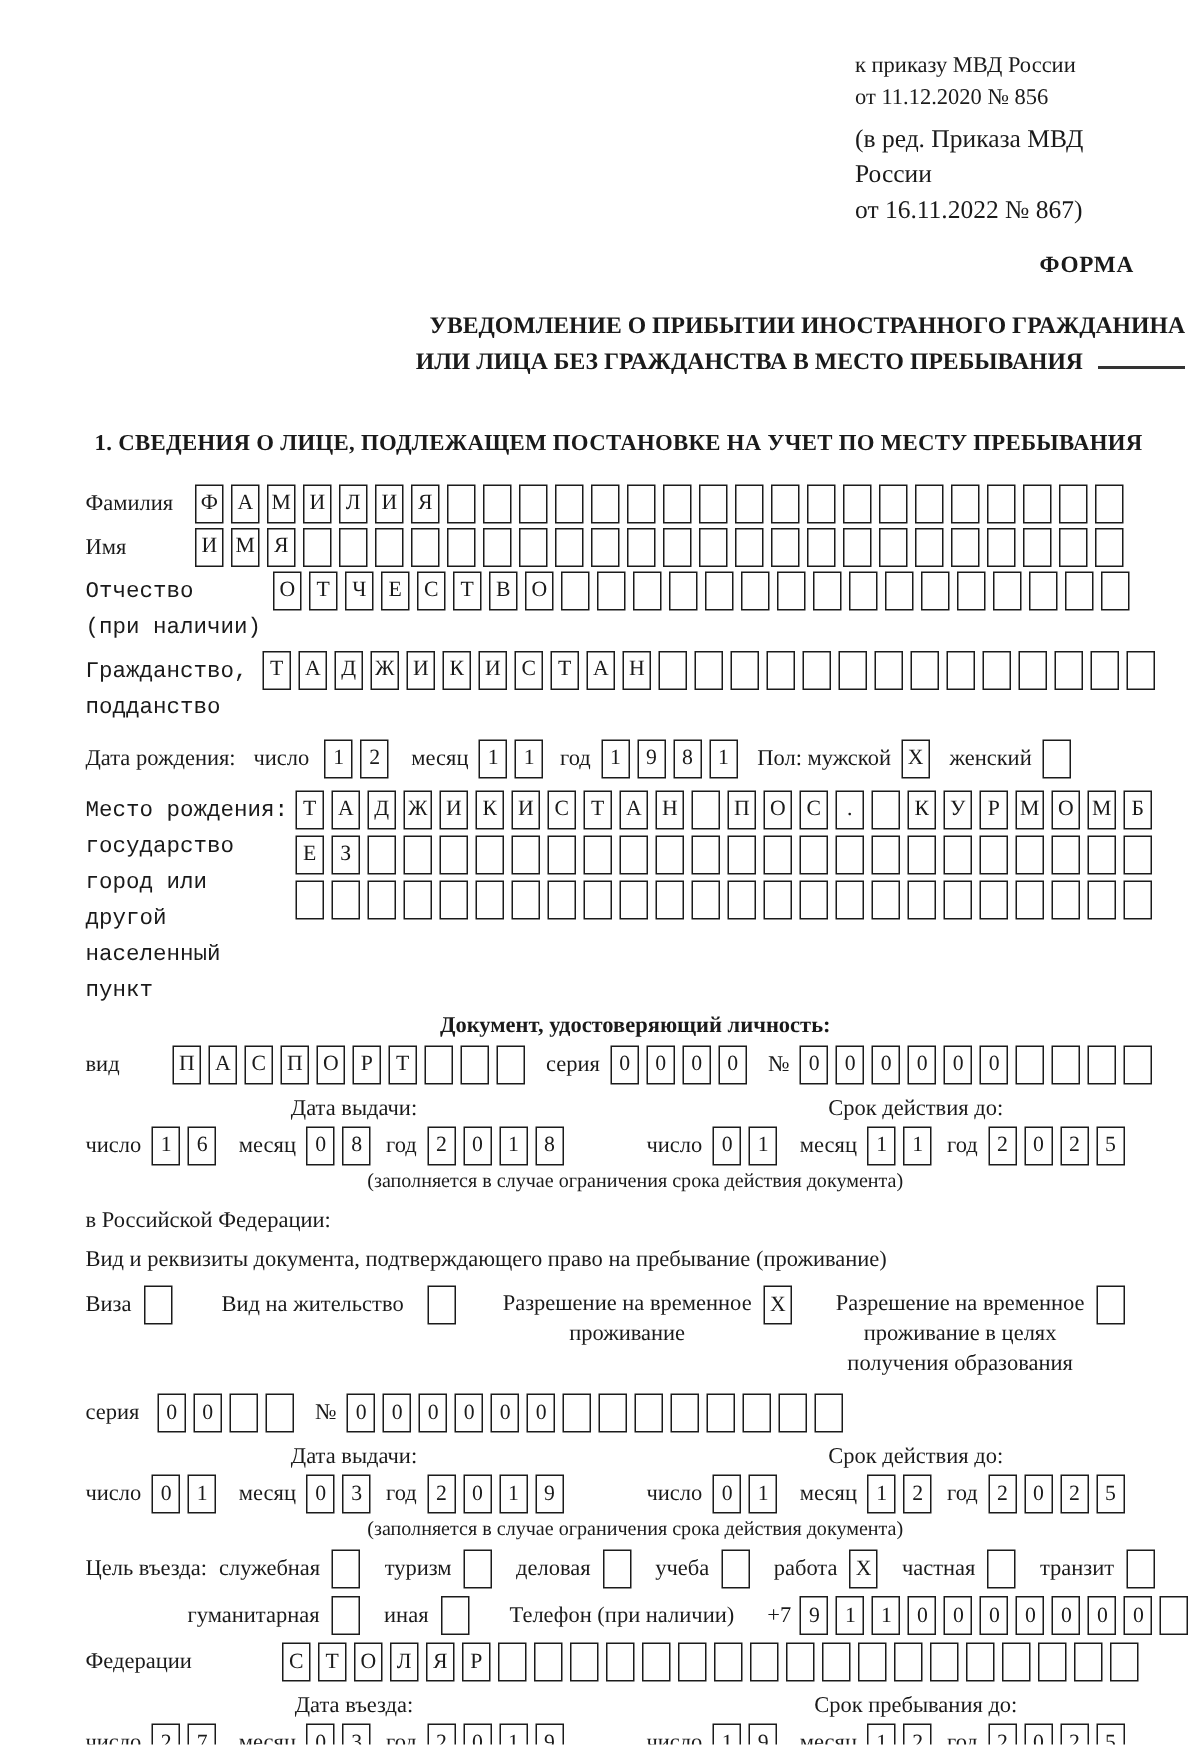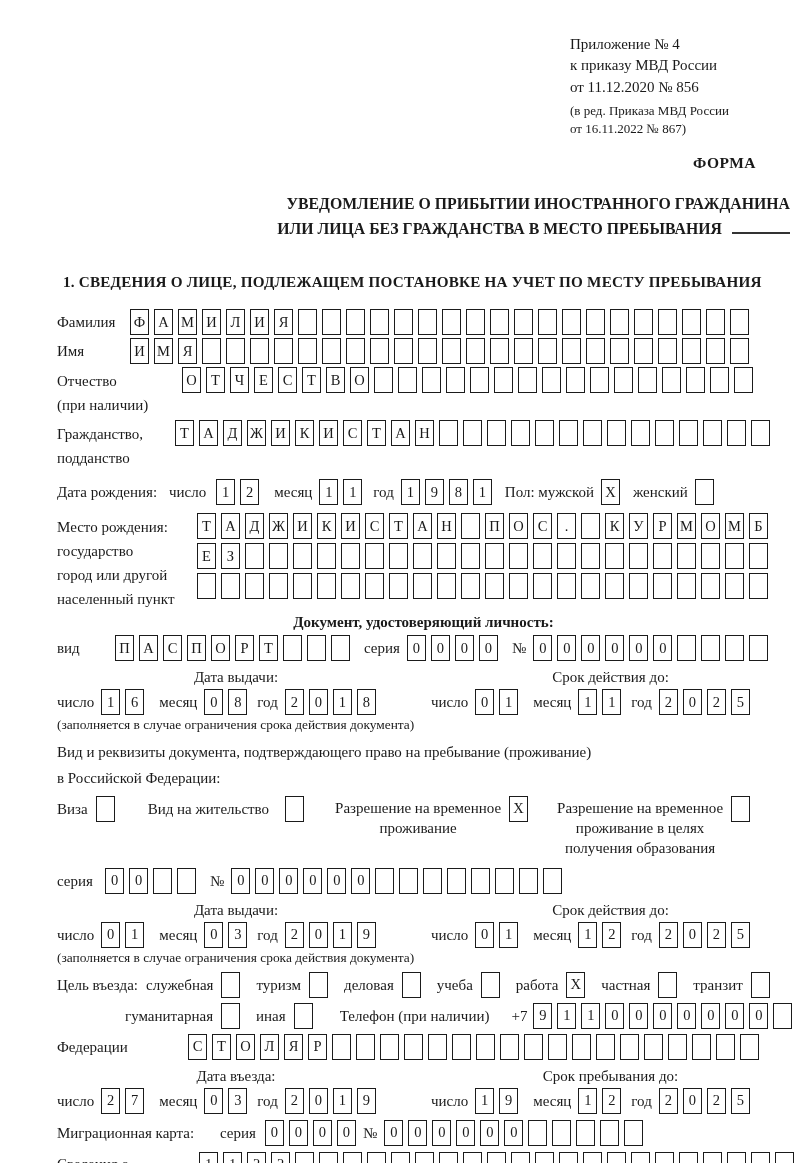--- a/index.html
+++ b/index.html
@@ -3,62 +3,61 @@
 <meta charset="utf-8">
 <style>
   * { box-sizing: border-box; }
   html, body { margin: 0; padding: 0; }
   body {
     width: 800px; height: 1163px; background: #ffffff; color: #1a1a1a;
     font-family: "Liberation Serif", "DejaVu Serif", serif;
     font-size: 15px; padding: 34px 10px 0 57px; overflow: hidden;
   }
   .appendix { width: 190px; margin-left: auto; margin-right: 30px; line-height: 1.42; }
-  .appendix .ed { font-size: 13px; margin-top: 4px; line-height: 1.4; }
+  .appendix .ed { font-size: 17px; margin-top: 4px; line-height: 1.4; }
   .forma { text-align: right; font-weight: bold; margin: 16px 34px 0 0; font-size: 15.5px; letter-spacing: .5px; }
   .doc-title { text-align: right; font-weight: bold; font-size: 15.8px; line-height: 1.55; margin-top: 20px; }
   .t-underline { display: inline-block; width: 58px; border-bottom: 2px solid #333; margin-left: 10px; }
   .sec-heading { font-weight: bold; font-size: 15.2px; margin: 32px 0 18px 6px; letter-spacing: .2px; }
 
   .frow { display: flex; align-items: flex-start; margin-bottom: 3px; }
   .flabel { flex: none; line-height: 26px; }
-  .mlabel { flex: none; line-height: 24px; padding-top: 2px; }
+  .mlabel { flex: none; line-height: 24px; padding-top: 2px; font-family: Liberation Mono, monospace; }
   .boxes { display: inline-flex; flex: none; }
   .cell {
     display: inline-flex; align-items: center; justify-content: center;
     width: 19px; height: 26px; border: 1.6px solid #1b1b1b; margin-right: 5px;
     font-size: 14.5px; flex: none; background: #fff;
   }
   .inline-label { line-height: 26px; margin: 0 7px 0 9px; flex: none; }
   .rows-col { display: flex; flex-direction: column; gap: 4px; }
 
   .two-col { display: flex; margin-top: 6px; gap: 16px; }
   .col-l { width: 358px; flex: none; }
   .col-r { flex: 1; }
   .col-title { text-align: center; line-height: 20px; margin-bottom: 2px; }
   .dateline { display: flex; align-items: flex-start; }
   .dl { line-height: 26px; margin-right: 7px; flex: none; }
   .dl2 { line-height: 26px; margin: 0 7px 0 10px; flex: none; }
-  .note-row { text-align: left; font-size: 13.4px; margin: 2px 0 6px 0; }
+  .note-row { text-align: center; font-size: 13.4px; margin: 2px 0 6px 0; }
 
   .stay-head { line-height: 1.75; margin-top: 6px; }
   .visa-row { display: flex; align-items: flex-start; margin: 4px 0 10px 0; }
   .visa-item { display: flex; align-items: flex-start; margin-right: 14px; }
   .visa-item .vlabel { line-height: 26px; margin-right: 8px; }
   .visa-item .vlabel-multi { line-height: 20px; text-align: center; margin-right: 8px; padding-top: 2px; }
 
   .purpose-row { display: flex; align-items: flex-start; margin-bottom: 5px; }
   .p-label { line-height: 26px; margin-right: 8px; flex: none; }
   .p-gap { margin-left: 11px; }
 </style>
 </head>
 <body>
 
 <div class="appendix">
-  <div>Приложение № 4</div>
   <div>к приказу МВД России</div>
   <div>от 11.12.2020 № 856</div>
   <div class="ed">
     <div>(в ред. Приказа МВД России</div>
     <div>от 16.11.2022 № 867)</div>
   </div>
 </div>
 <div class="forma">ФОРМА</div>
 
 <div class="doc-title">
@@ -394,22 +393,22 @@
           <span class="cell">0</span>
           <span class="cell">2</span>
           <span class="cell">5</span>
         </span>
     </div>
   </div>
 </div>
 <div class="note-row">(заполняется в случае ограничения срока действия документа)</div>
 
 <div class="stay-head">
+  <div>в Российской Федерации:</div>
   <div>Вид и реквизиты документа, подтверждающего право на пребывание (проживание)</div>
-  <div>в Российской Федерации:</div>
 </div>
 <div class="visa-row">
   <div class="visa-item">
     <span class="vlabel">Виза</span>
     <span class="boxes">
         <span class="cell"></span>
       </span>
   </div>
   <div class="visa-item" style="margin-left:14px">
     <span class="vlabel">Вид на жительство</span>

